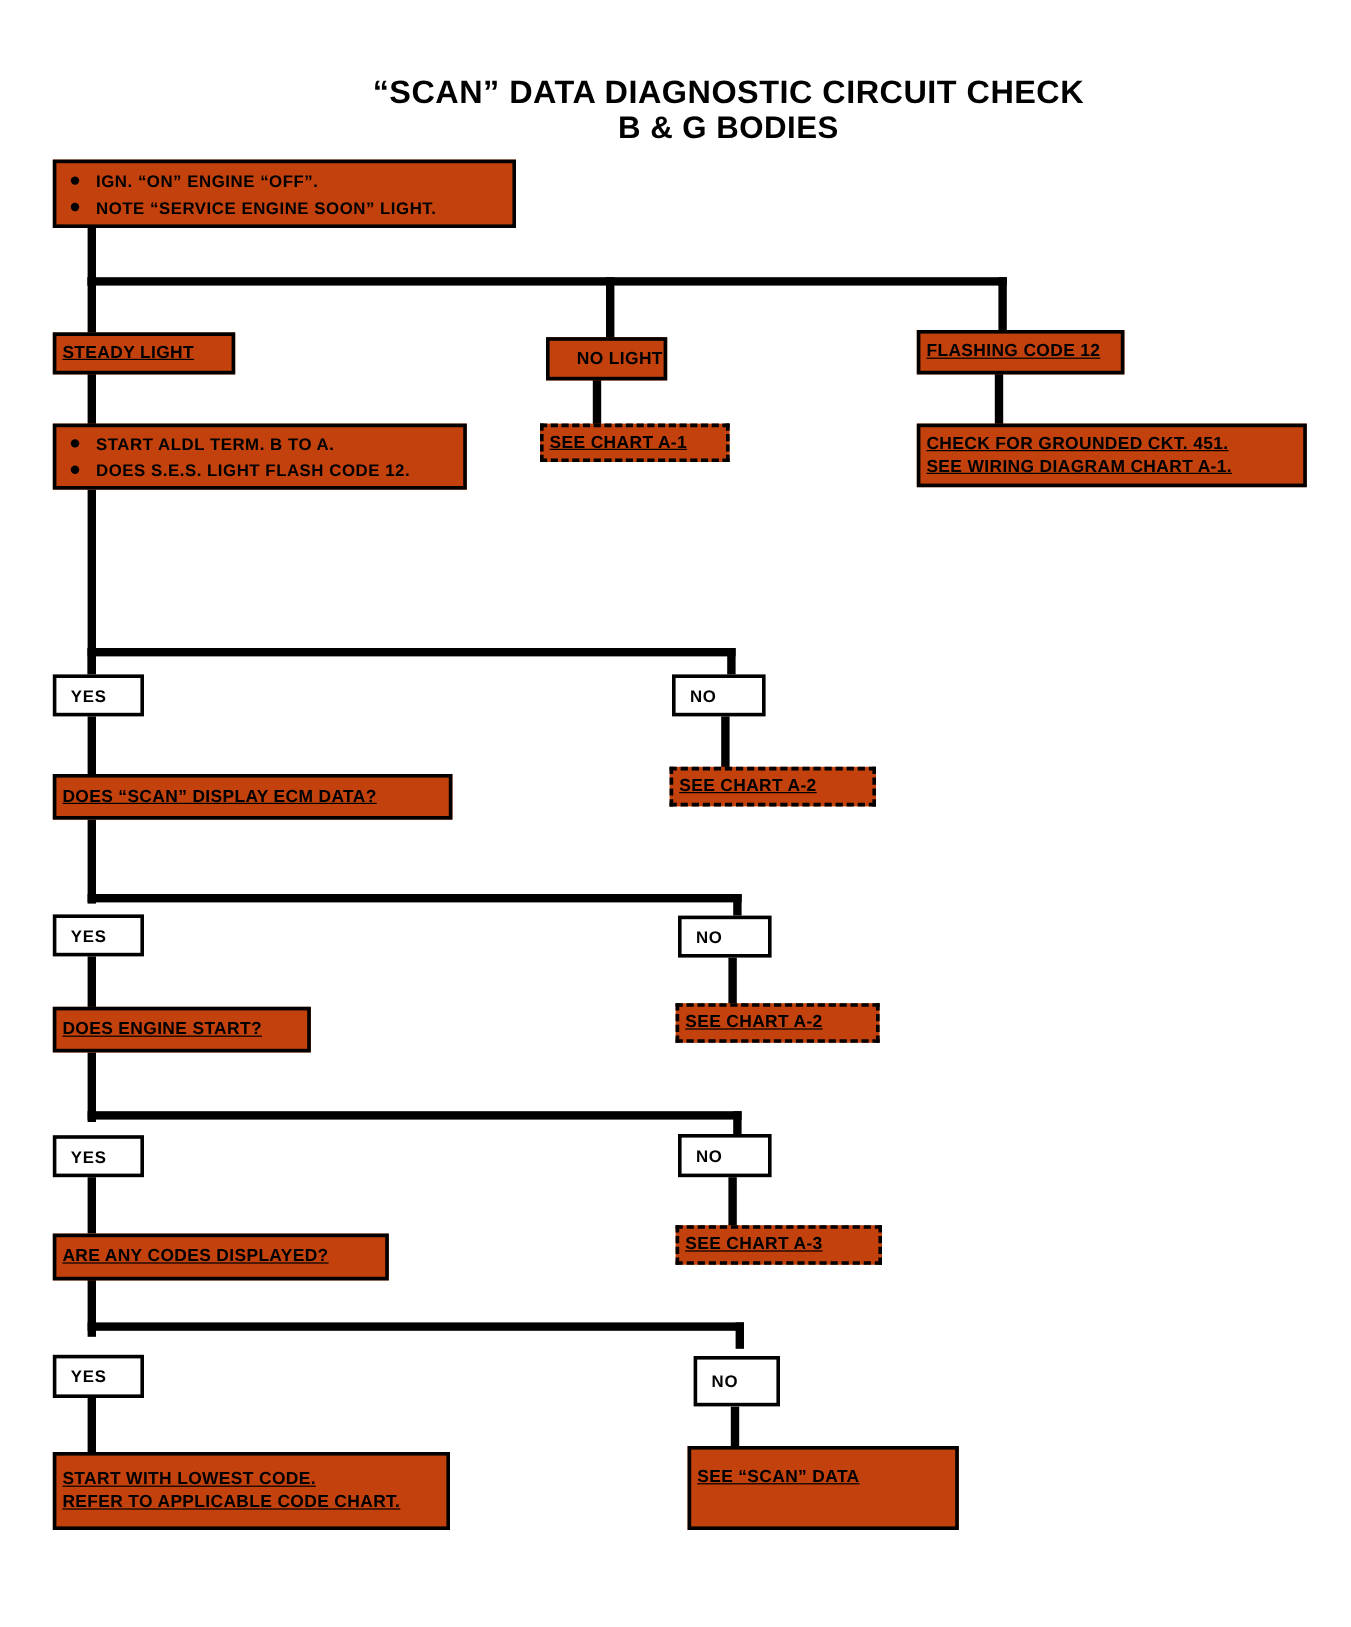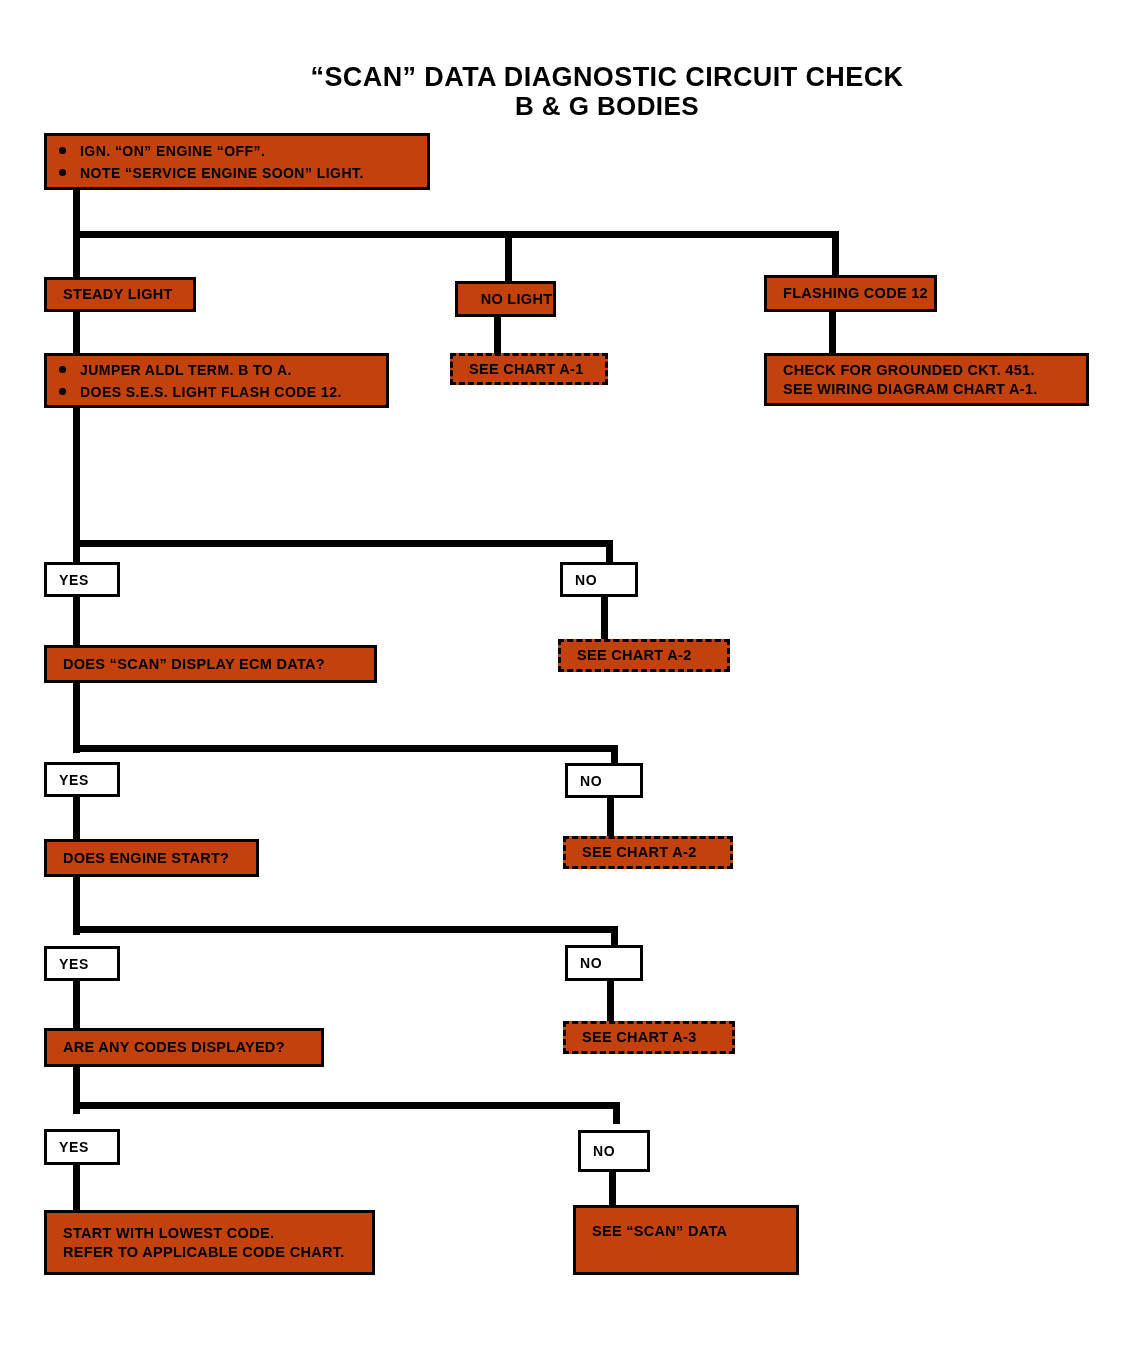--- a/index.html
+++ b/index.html
@@ -57,21 +57,21 @@
     border: 3px dashed #000000;
   }
   .box .txt {
     font-size: 14.5px;
     font-weight: bold;
     letter-spacing: 0.3px;
     line-height: 19px;
     white-space: nowrap;
     padding-left: 22px;
   }
-  .box.pad-left .txt { padding-left: 16px; }
+  .box.pad-left .txt { padding-left: 5px; text-decoration: underline; }
   .box.center { align-items: center; }
   .box.topalign { justify-content: flex-start; padding-top: 14px; }
 
   
   .bullets {
     padding-left: 12px;
   }
   .bullet-row {
     display: flex;
     align-items: center;
@@ -202,21 +202,21 @@
 
   <div class="box pad-left" style="left:764px; top:353px; width:325px; height:53px;">
     <div class="txt">CHECK FOR GROUNDED CKT. 451.</div>
     <div class="txt">SEE WIRING DIAGRAM CHART A-1.</div>
   </div>
 
   <div class="box" style="left:44px; top:353px; width:345px; height:55px;">
     <div class="bullets">
       <div class="bullet-row">
         <span class="bullet-dot"></span>
-        <span class="bullet-text">JUMPER  ALDL TERM. B TO A.</span>
+        <span class="bullet-text">START  ALDL TERM. B TO A.</span>
       </div>
       <div class="bullet-row">
         <span class="bullet-dot"></span>
         <span class="bullet-text">DOES S.E.S. LIGHT FLASH CODE 12.</span>
       </div>
     </div>
   </div>
 
   <div class="chip" style="left:44px; top:562px; width:76px; height:35px;">
     <div class="txt">YES</div>

